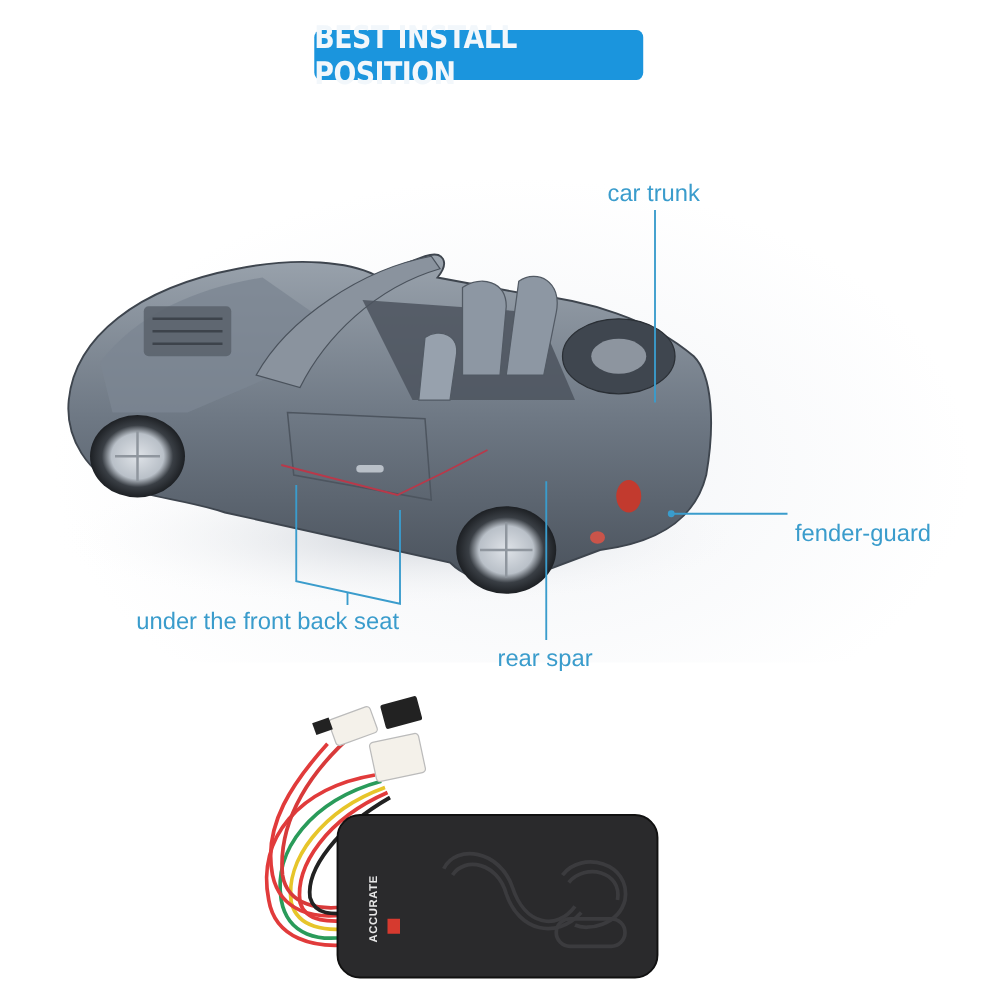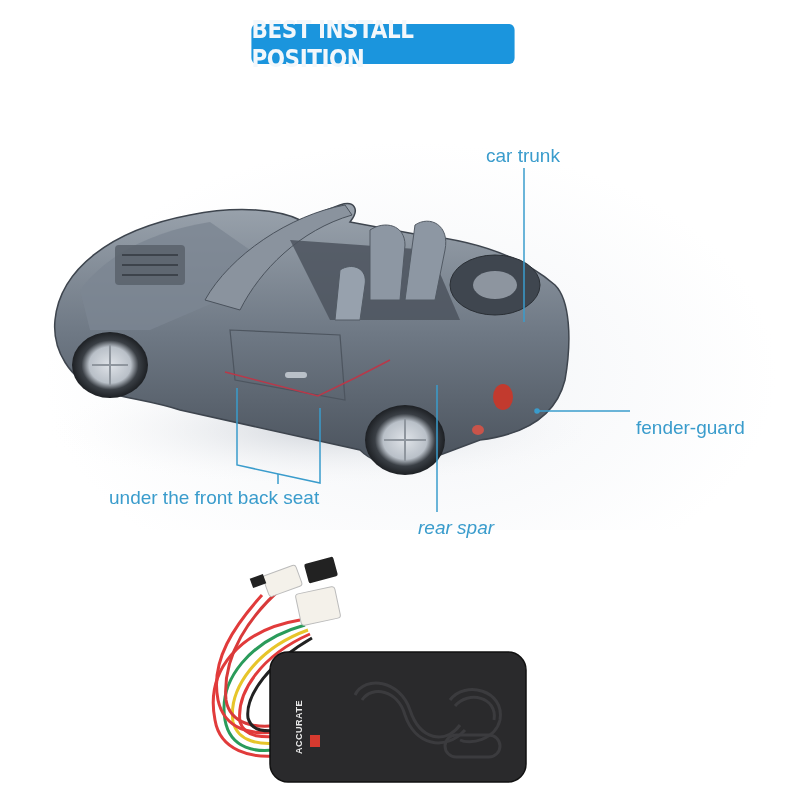--- a/index.html
+++ b/index.html
@@ -89,21 +89,21 @@
     <polyline points="237,388 237,465 320,483 320,408"></polyline>
     <line x1="278" y1="474" x2="278" y2="484"></line>
 
     <line x1="437" y1="385" x2="437" y2="512"></line>
   </g>
 </svg>
 
 <div class="label" style="left:486px; top:145px;">car trunk</div>
 <div class="label" style="left:636px; top:400px;margin-top:17px;">fender-guard</div>
 <div class="label" style="left:77px; top:487px;margin-left:32px;">under the front back seat</div>
-<div class="label" style="left:418px; top:517px;font-style:italic;">rear spar</div>
+<div class="label" style="left:398px; top:517px;">rear spar</div>
 
 <svg width="800" height="800" viewBox="0 0 800 800">
 
   <g fill="none" stroke-width="3">
     <path d="M300 620 C240 630 205 670 215 720 C220 750 250 760 285 755" stroke="#e13b3b"></path>
     <path d="M305 625 C250 640 218 680 225 720 C230 748 255 755 285 748" stroke="#2a9b5a"></path>
     <path d="M308 630 C258 648 228 688 233 722 C238 742 260 746 285 742" stroke="#e7c52a"></path>
     <path d="M310 634 C262 655 236 692 240 722 C245 738 263 738 285 736" stroke="#e13b3b"></path>
     <path d="M262 595 C235 625 210 660 218 700 C224 728 250 738 285 730" stroke="#e13b3b"></path>
     <path d="M285 585 C250 615 222 655 226 700 C230 724 255 730 285 724" stroke="#d83a3a"></path>

